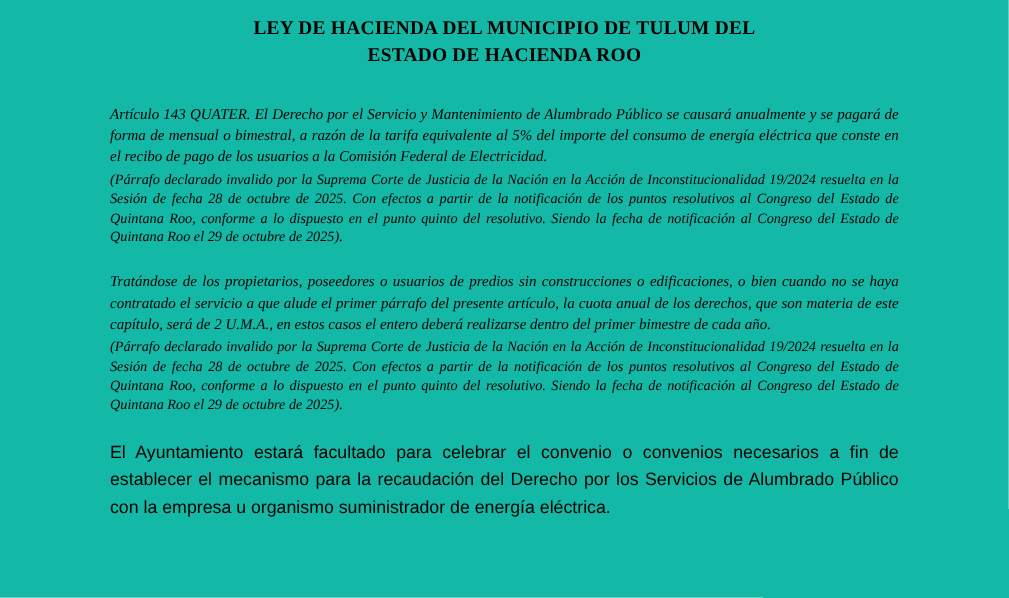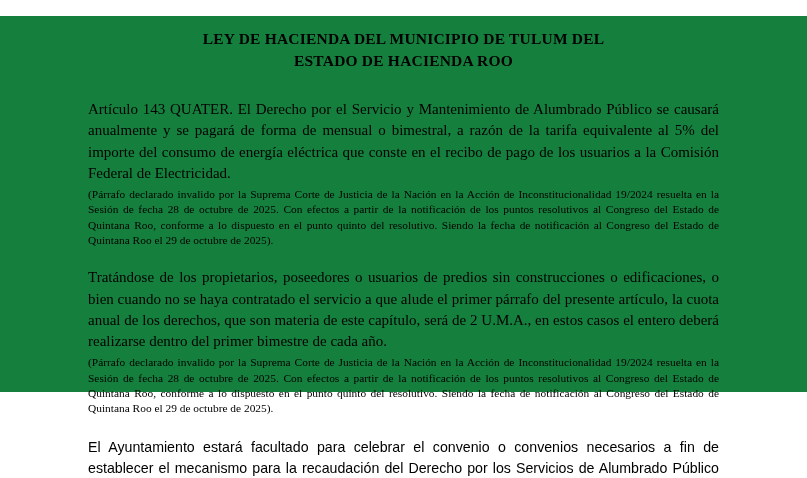--- a/index.html
+++ b/index.html
@@ -10,24 +10,23 @@
     width: 807px;
     height: 478px;
     background: #ffffff;
     font-family: "Liberation Serif", serif;
     color: #000000;
     overflow: hidden;
   }
   .page {
     position: relative;
     width: 807px;
-    height: 376px;
+    height: 478px;
     box-sizing: border-box;
-    background: #15803d;
-    margin-top: 16px;
+    background: #14b8a6;
   }
   .doc-title {
     text-align: center;
     font-family: "Liberation Serif", serif;
     font-weight: bold;
     font-size: 15.5px;
     line-height: 1.45;
     letter-spacing: 0.2px;
     padding-top: 12px;
     margin: 0 auto;
@@ -39,26 +38,28 @@
   .content {
     padding: 0 88px 0 88px;
     margin-top: 26px;
   }
   p {
     margin: 0;
     text-align: justify;
   }
   .article-body {
     font-family: "Liberation Serif", serif;
-    font-size: 15px;
+    font-style: italic;
+    font-size: 12px;
     line-height: 1.42;
     text-align: justify;
   }
   .note {
     font-family: "Liberation Serif", serif;
+    font-style: italic;
     font-size: 11.4px;
     line-height: 1.34;
     text-align: justify;
     margin-top: 3px;
   }
   .block-gap {
     height: 19px;
   }
   .final-para {
     font-family: "Liberation Sans", sans-serif;

